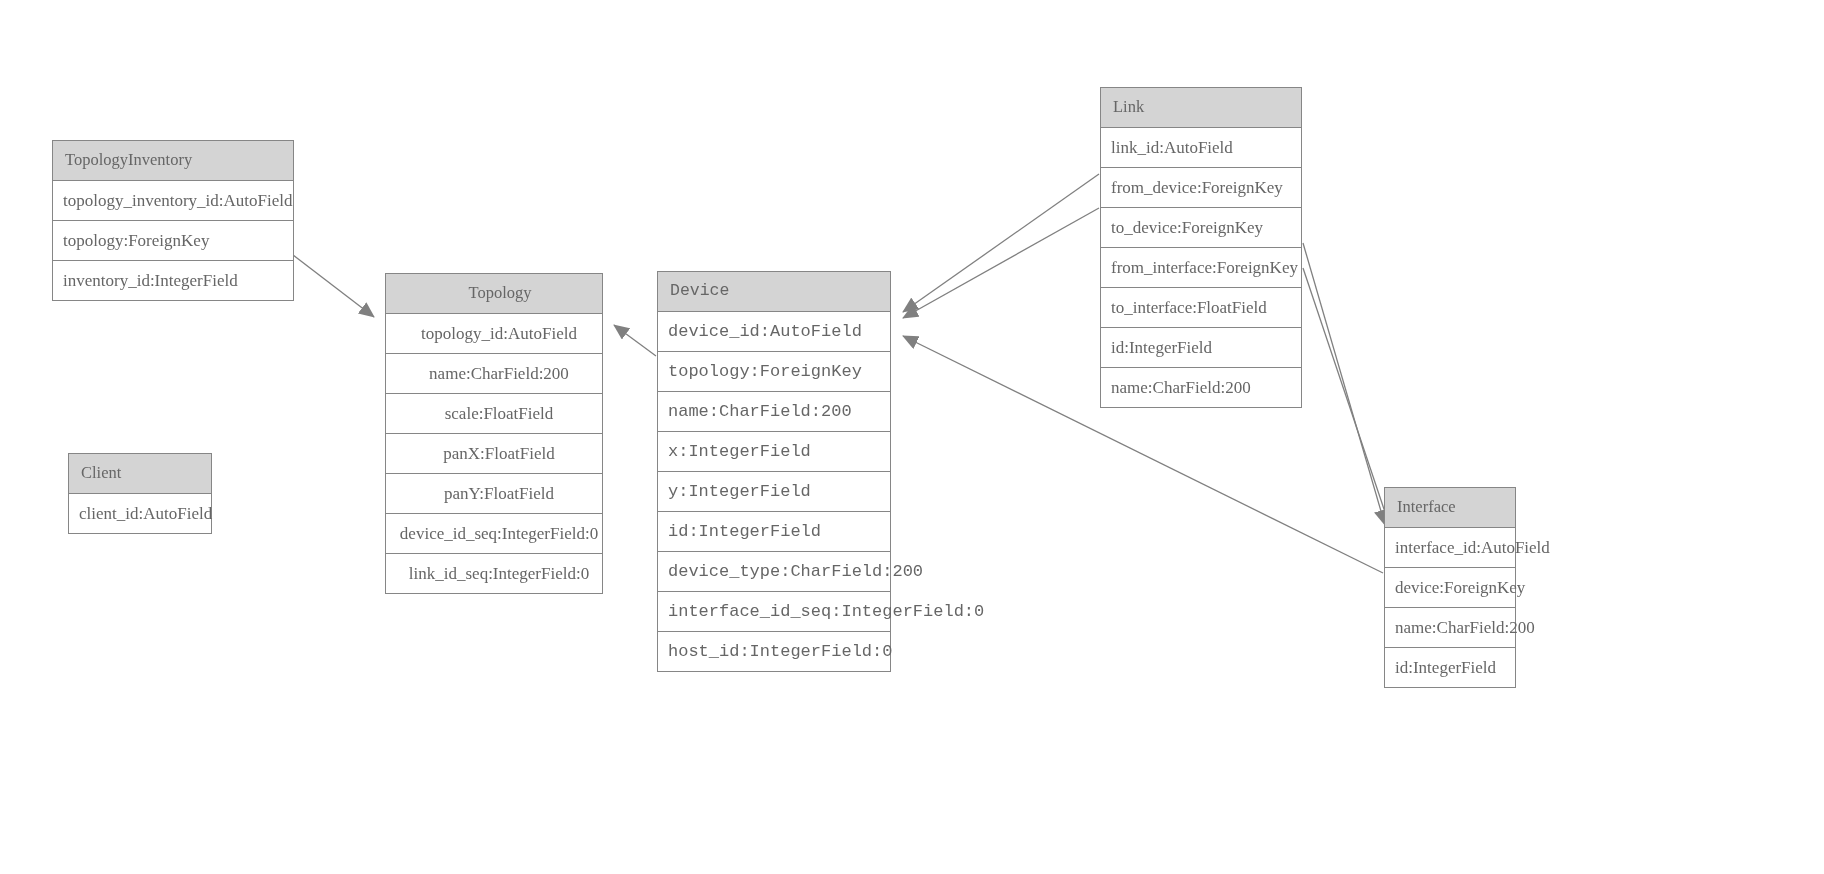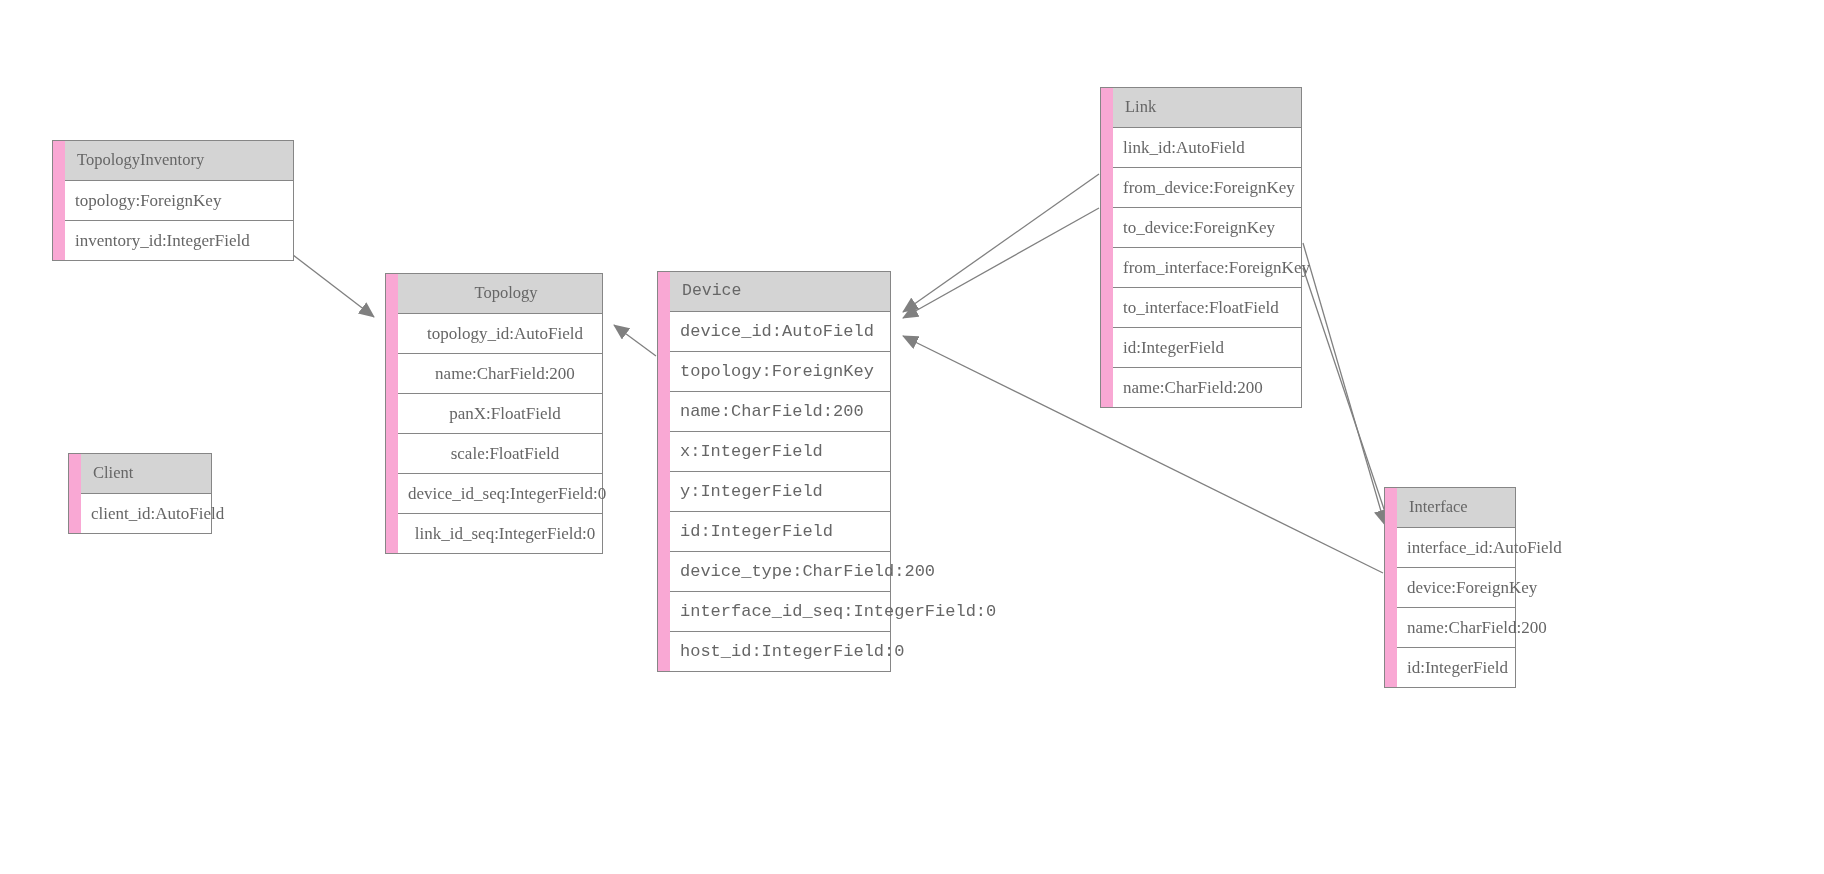--- a/index.html
+++ b/index.html
@@ -19,22 +19,21 @@
     position: absolute;
     left: 0; top: 0;
     width: 1824px;
     height: 874px;
     pointer-events: none;
   }
   .entity {
     position: absolute;
     box-sizing: border-box;
     border: 1px solid #868686;
-    background: #f9a8d4;
-    padding-left: 12px;
+    background: #a3a3a3;
   }
   .entity-header {
     box-sizing: border-box;
     background: #d4d4d4;
     border-bottom: 1px solid #868686;
     color: #666666;
     font-size: 16.5px;
     line-height: 1;
     padding: 11px 0 11px 12px;
     white-space: nowrap;
@@ -89,35 +88,37 @@
       <line x1="1303" y1="243" x2="1385" y2="525" stroke="#808080" stroke-width="1.3" marker-end="url(#arrowfill)"></line>
     </g>
 
     <g>
       <line x1="1303" y1="268" x2="1390" y2="527" stroke="#808080" stroke-width="1.3" marker-end="url(#arrowfill)"></line>
     </g>
   </svg>
 
   <div class="entity" style="left:20px; top:140px; width:242px;margin-left:32px;">
     <div class="entity-header">TopologyInventory</div>
+    <div class="entity-row">topology_inventory_id:AutoField</div>
     <div class="entity-row">topology:ForeignKey</div>
     <div class="entity-row last">inventory_id:IntegerField</div>
   </div>
 
   <div class="entity" style="left:68px; top:453px; width:144px;">
     <div class="entity-header">Client</div>
     <div class="entity-row last">client_id:AutoField</div>
   </div>
 
   <div class="entity" style="left:385px; top:273px; width:218px;text-align:center;">
     <div class="entity-header">Topology</div>
     <div class="entity-row">topology_id:AutoField</div>
     <div class="entity-row">name:CharField:200</div>
+    <div class="entity-row">scale:FloatField</div>
     <div class="entity-row">panX:FloatField</div>
-    <div class="entity-row">scale:FloatField</div>
+    <div class="entity-row">panY:FloatField</div>
     <div class="entity-row">device_id_seq:IntegerField:0</div>
     <div class="entity-row last">link_id_seq:IntegerField:0</div>
   </div>
 
   <div class="entity" style="left:657px; top:271px; width:234px;font-family:Liberation Mono, monospace;">
     <div class="entity-header">Device</div>
     <div class="entity-row">device_id:AutoField</div>
     <div class="entity-row">topology:ForeignKey</div>
     <div class="entity-row">name:CharField:200</div>
     <div class="entity-row">x:IntegerField</div>

